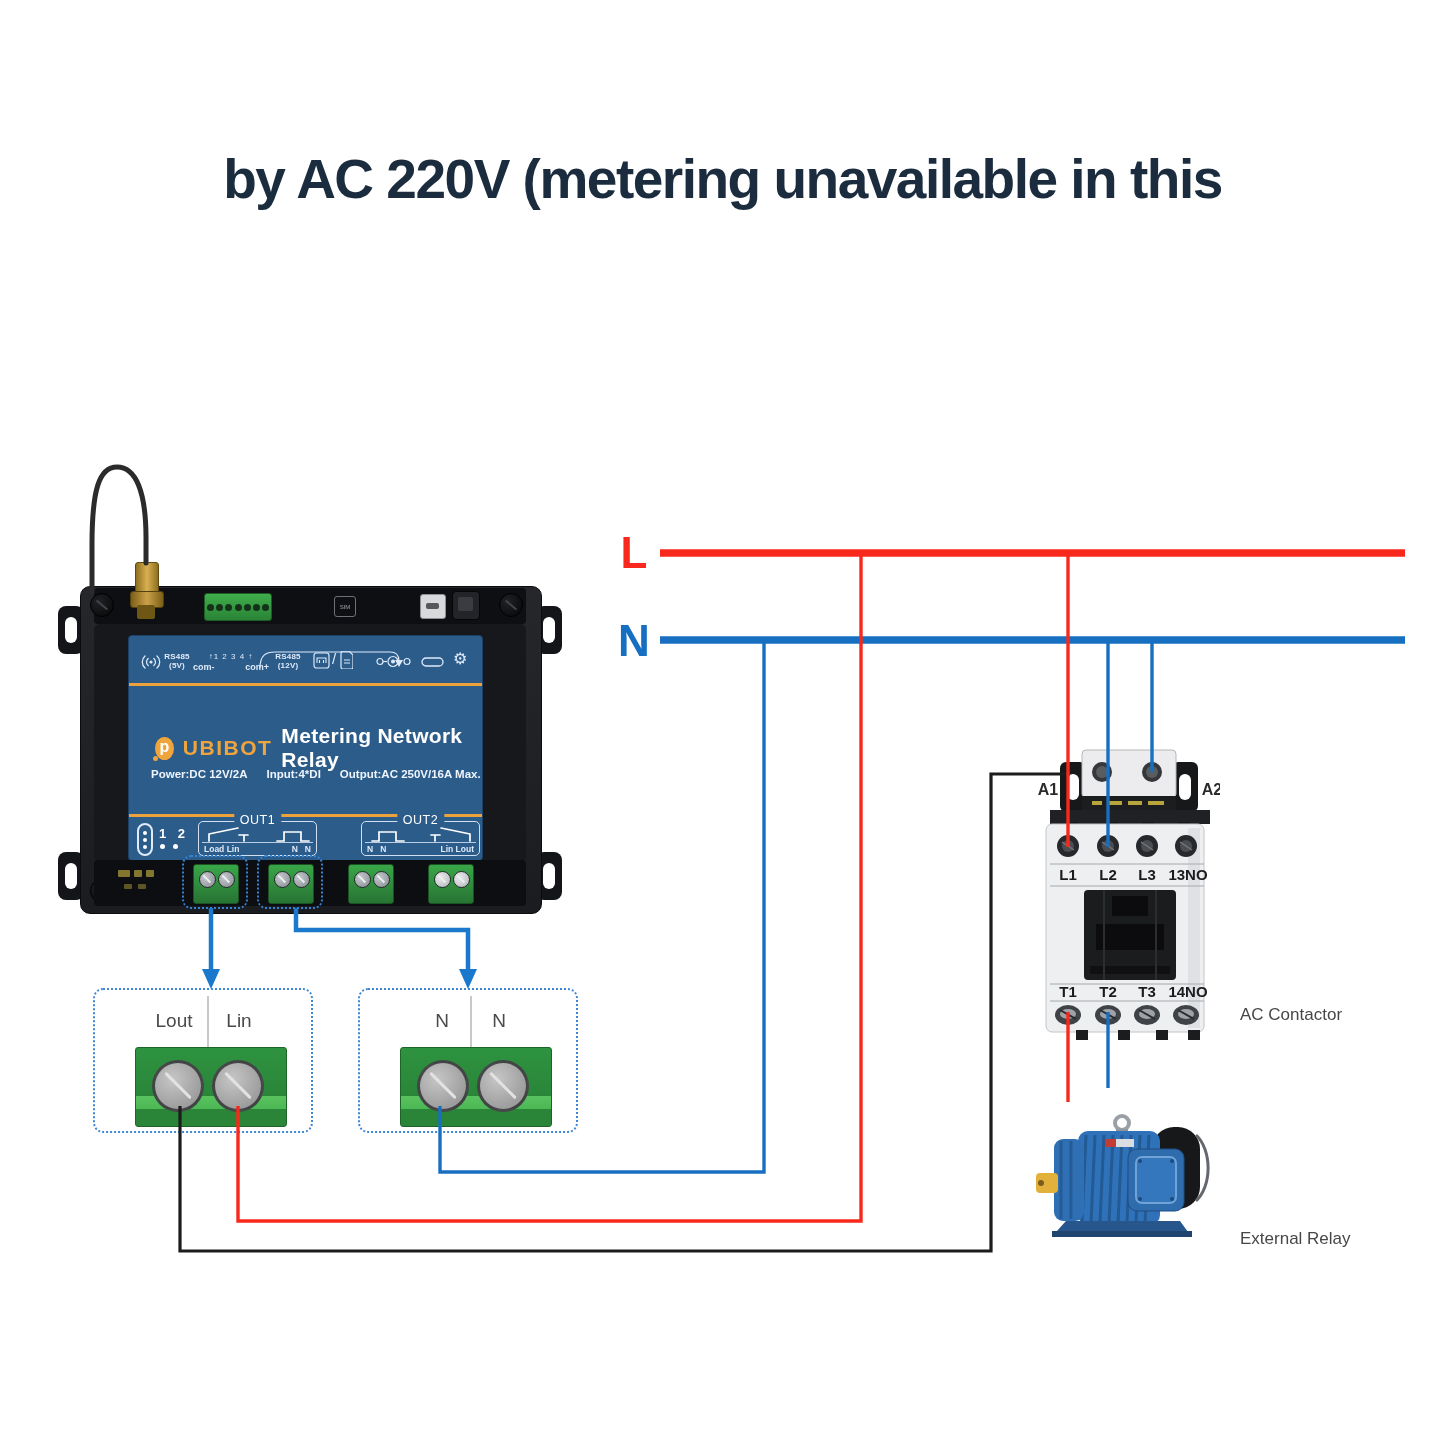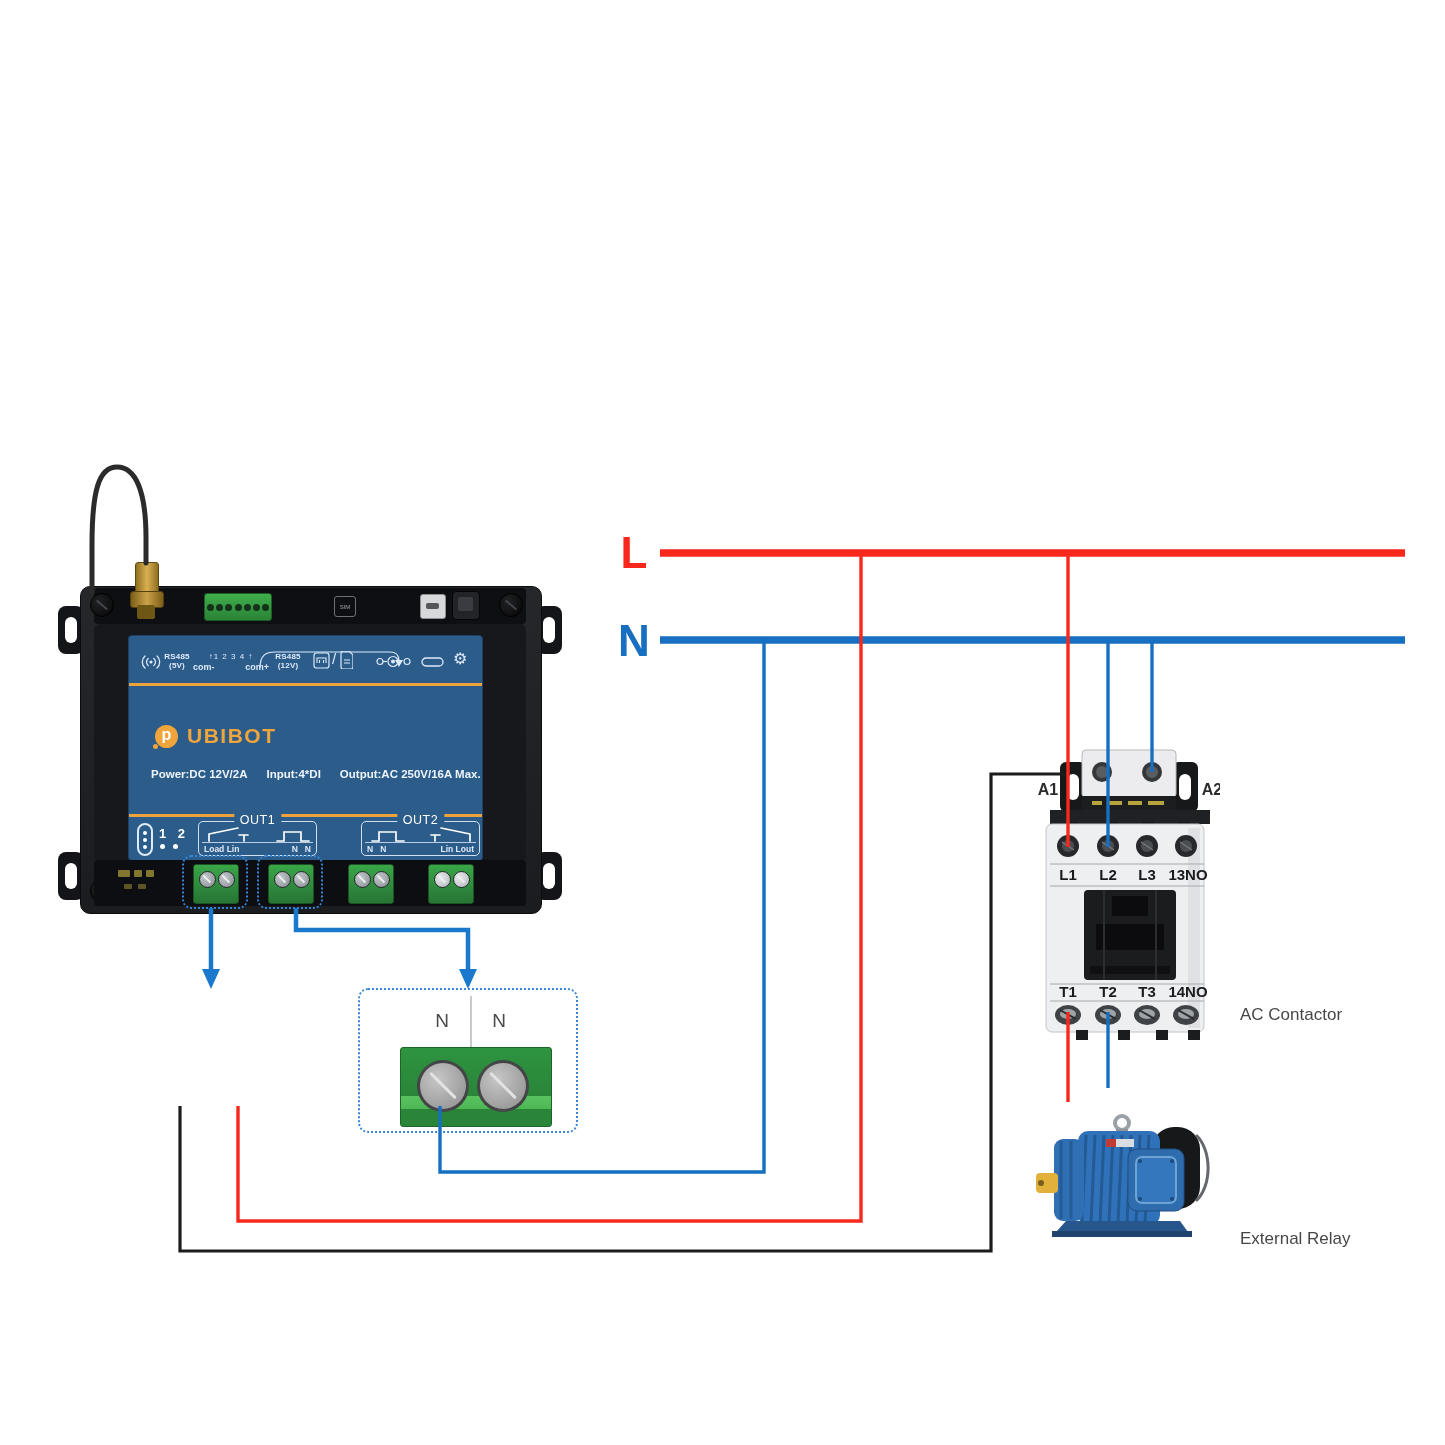--- a/index.html
+++ b/index.html
@@ -104,20 +104,21 @@
 
   svg{display:block;}
   .wires{position:absolute;left:0;top:0;pointer-events:none;}
 </style>
 </head>
 <body>
 
 <div class="canvas">
 
   <div class="title">
+    <div>by AC 220V (metering unavailable in this</div>
   </div>
 
   <div class="bus-label l">L</div>
   <div class="bus-label n">N</div>
 
   <div class="relay">
     <div class="ear" style="left:0;top:46px;">
         <span class="hole"></span>
       </div>
     <div class="ear" style="left:0;top:292px;">
@@ -223,20 +224,21 @@
       </div>
 
       <div class="rule" style="top:47px;"></div>
 
       <div class="logorow">
         <span class="logomark">
             <b>p</b>
             <i></i>
           </span>
         <span class="brand">UBIBOT</span>
+        <span class="product">Metering Network Relay</span>
       </div>
 
       <div class="specrow">
         <span class="pair">
             <span>Power:</span>
             <span>DC 12V/2A</span>
           </span>
         <span class="pair">
             <span>Input:</span>
             <span>4*DI</span>
@@ -331,20 +333,32 @@
           </span>
           <span class="sc" style="left:24px;">
             <i></i>
           </span>
       </div>
     </div>
     <div class="dashov" style="left:124px;"></div>
     <div class="dashov" style="left:199px;"></div>
   </div>
 
+  <div class="wirebox" style="left:93px;">
+    <span class="wlabel" style="left:49px;">Lout</span>
+    <span class="wlabel" style="left:114px;">Lin</span>
+    <span class="divider" style="left:112px;"></span>
+    <div class="gblock"></div>
+    <div class="bigscrew" style="left:57px;">
+        <i></i>
+      </div>
+    <div class="bigscrew" style="left:117px;">
+        <i></i>
+      </div>
+  </div>
   <div class="wirebox" style="left:358px;">
     <span class="wlabel" style="left:52px;">N</span>
     <span class="wlabel" style="left:109px;">N</span>
     <span class="divider" style="left:110px;"></span>
     <div class="gblock"></div>
     <div class="bigscrew" style="left:57px;">
         <i></i>
       </div>
     <div class="bigscrew" style="left:117px;">
         <i></i>

